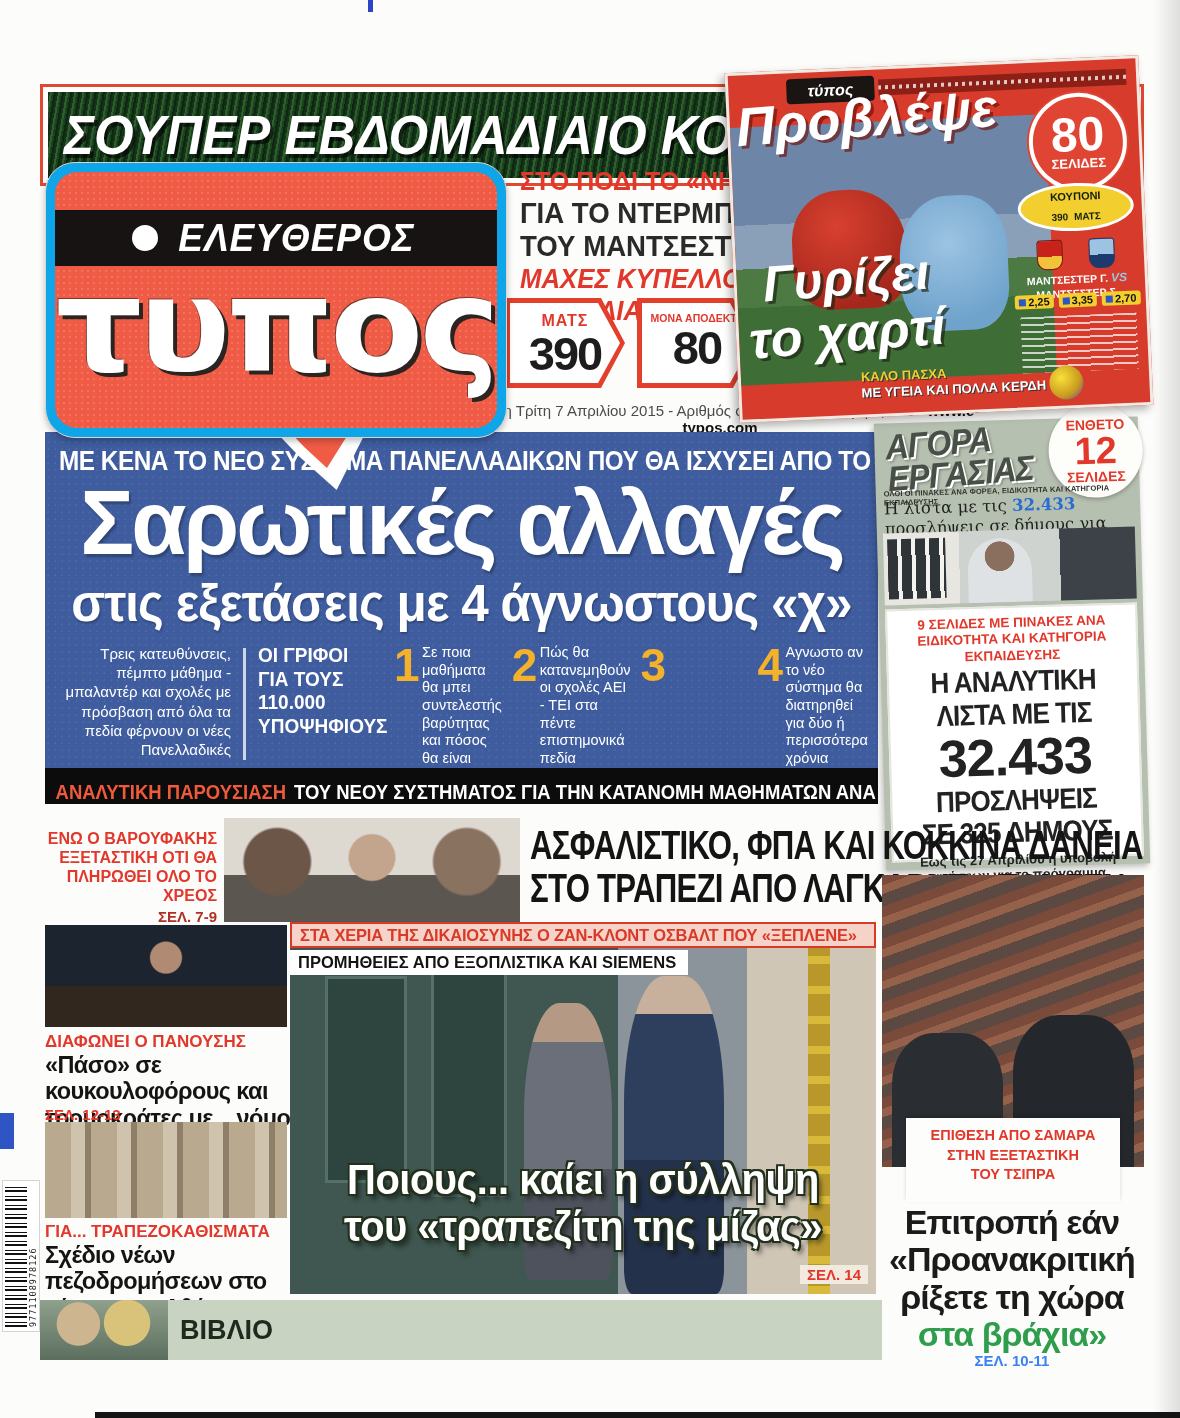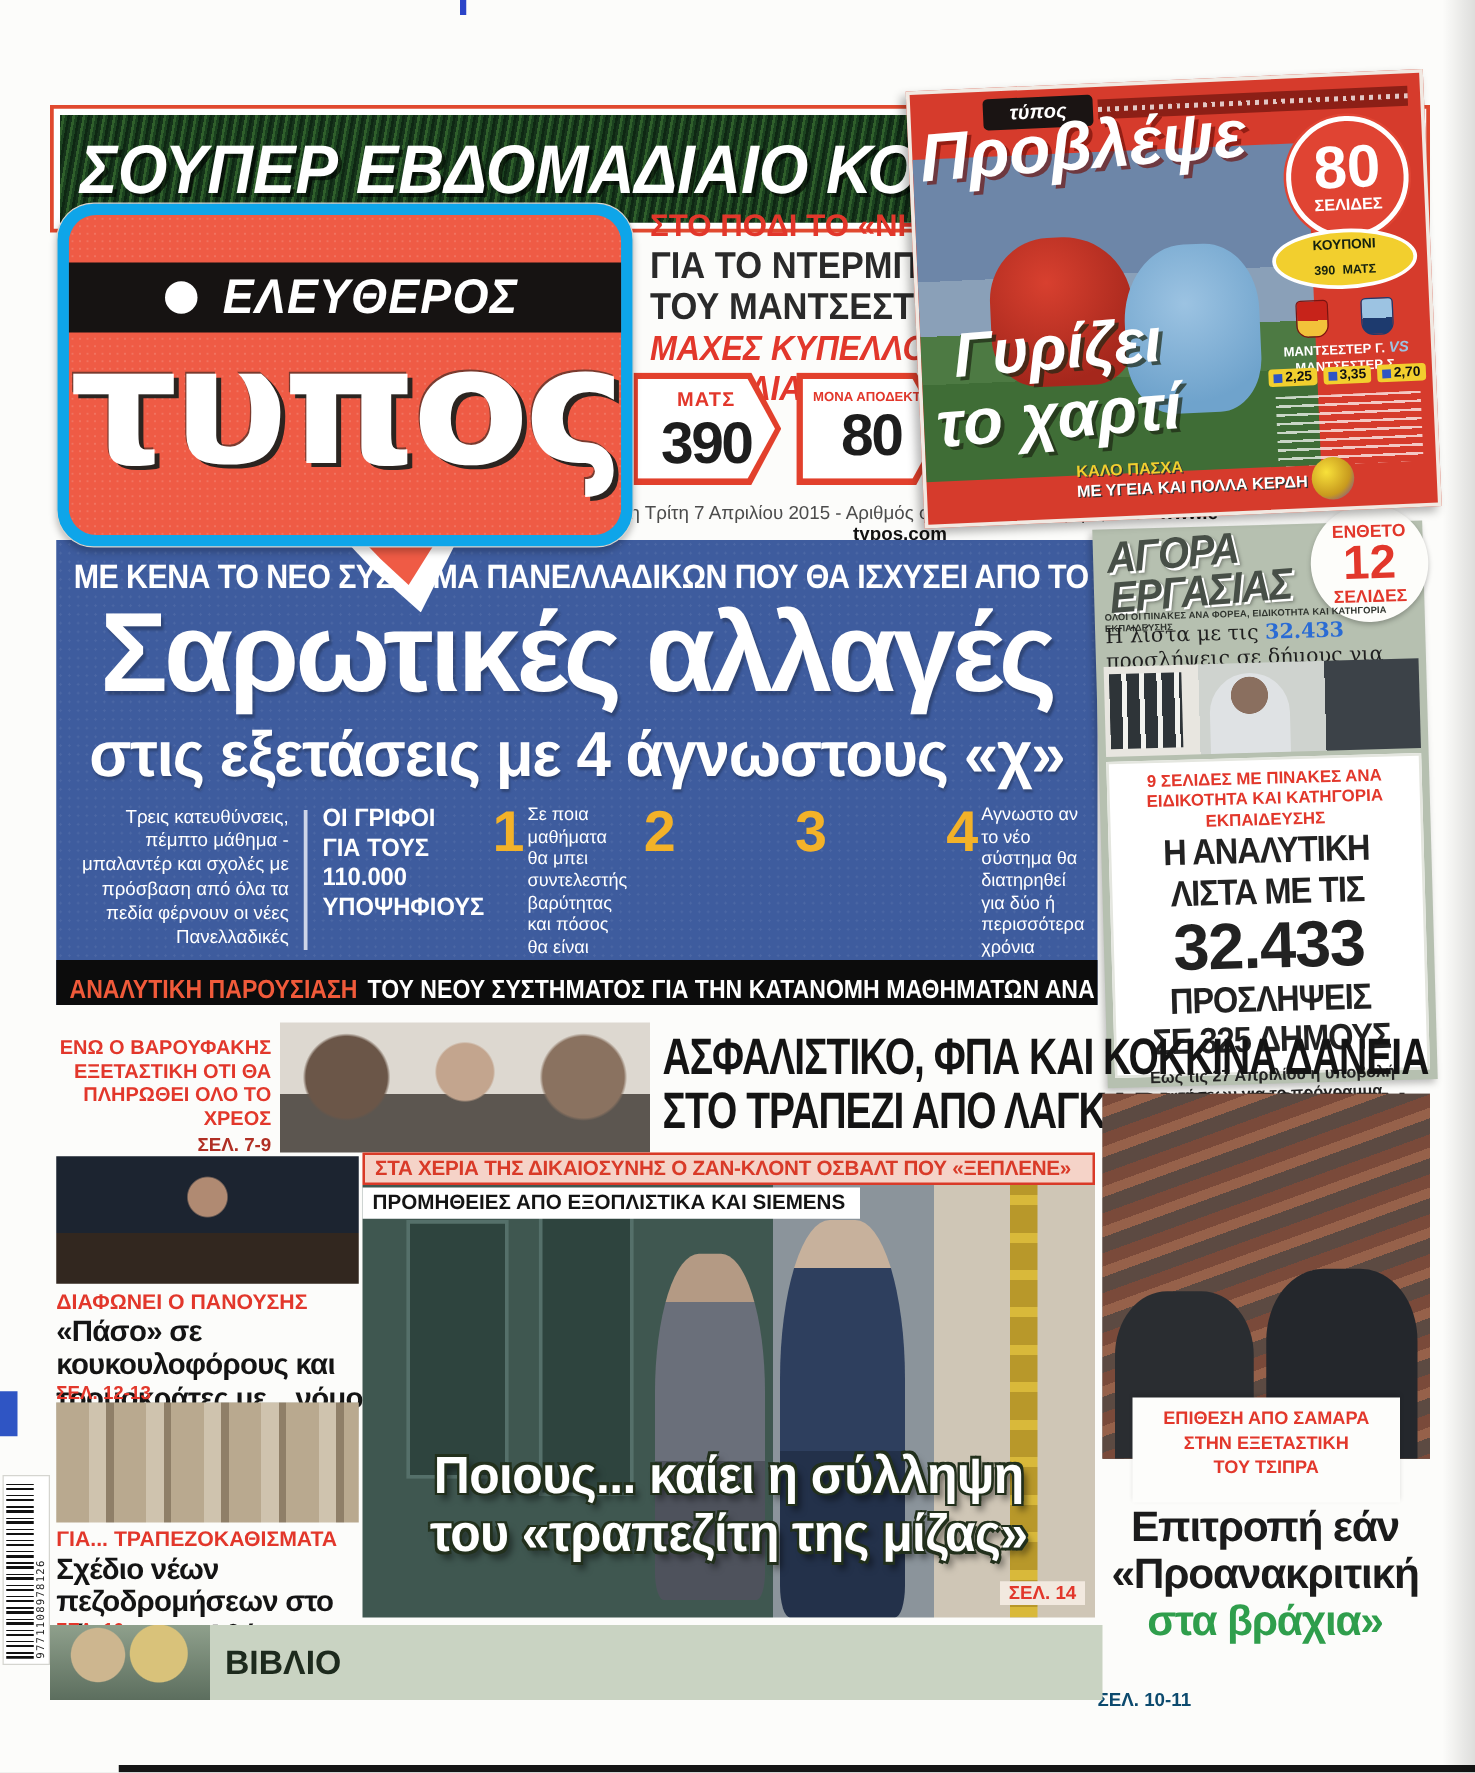--- a/index.html
+++ b/index.html
@@ -202,21 +202,21 @@
   .parl-suit-l{position:absolute;left:4%;bottom:0;width:42%;height:46%;border-radius:38% 38% 0 0;
         background:linear-gradient(180deg,#2a2d31 0 100%);}
   .parl-suit-r{position:absolute;right:4%;bottom:0;width:46%;height:52%;border-radius:38% 38% 0 0;
         background:linear-gradient(180deg,#24272c 0 100%);}
   .sam-kickerbox{left:906px;top:1118px;width:214px;height:84px;background:#fdfdfb;padding-top:8px;text-align:center;
         box-shadow:0 -2px 4px rgba(0,0,0,.15);}
   .sam-kicker{color:#e2372b;font-weight:900;font-size:14.5px;line-height:1.35;}
   .sam-quote{left:878px;top:1204px;width:268px;text-align:center;color:#1b1b1b;font-weight:900;font-size:34px;
         line-height:1.1;letter-spacing:-1px;}
   .sam-quote .green{color:#2f9e4c;}
-  .sam-pages{left:878px;top:1352px;width:268px;color:#0c4a6e;font-weight:900;font-size:15px;}
+  .sam-pages{left:878px;top:1352px;width:268px;text-align:center;color:#3b82f6;font-weight:900;font-size:15px;}
 
   
   .book{left:40px;top:1300px;width:842px;height:60px;background:#c9d3c2;display:flex;align-items:center;}
   .book-photo{width:128px;height:60px;flex:none;
         background:radial-gradient(circle at 30% 40%,#cdb68f 0 22%,transparent 23%),
                    radial-gradient(circle at 68% 38%,#d9c27a 0 24%,transparent 25%),
                    linear-gradient(180deg,#8fa08c,#5c6e5e);}
   .book-label{color:#1d2a1d;font-weight:900;font-size:27px;padding:0 12px;flex:none;}
   .book-band{flex:1;height:54px;background:#dde4d4;display:flex;align-items:center;padding:0 8px;}
   .book-head{flex:1;color:#151515;font-weight:900;font-size:24px;letter-spacing:-.5px;transform:scaleX(.9);transform-origin:left;white-space:nowrap;}
@@ -337,20 +337,21 @@
     <div class="lead-row">
       <div class="lead-intro">Τρεις κατευθύνσεις, πέμπτο μάθημα - μπαλαντέρ και σχολές με πρόσβαση από όλα τα πεδία φέρνουν οι νέες Πανελλαδικές</div>
       <div class="lead-divider"></div>
       <div class="lead-subhead">ΟΙ ΓΡΙΦΟΙ ΓΙΑ ΤΟΥΣ 110.000 ΥΠΟΨΗΦΙΟΥΣ</div>
       <div class="lead-pt">
         <span class="lead-pt-num">1</span>
         <span>Σε ποια μαθήματα θα μπει συντελεστής βαρύτητας και πόσος θα είναι</span>
       </div>
       <div class="lead-pt">
         <span class="lead-pt-num">2</span>
+        <span>Πώς θα κατανεμηθούν οι σχολές ΑΕΙ - ΤΕΙ στα πέντε επιστημονικά πεδία</span>
       </div>
       <div class="lead-pt">
         <span class="lead-pt-num">3</span>
       </div>
       <div class="lead-pt">
         <span class="lead-pt-num">4</span>
         <span>Αγνωστο αν το νέο σύστημα θα διατηρηθεί για δύο ή περισσότερα χρόνια</span>
       </div>
     </div>
     <div class="lead-strip">
@@ -430,20 +431,21 @@
     <div class="parl-suit-r"></div>
   </div>
   <div class="abs sam-kickerbox">
     <div class="sam-kicker">ΕΠΙΘΕΣΗ ΑΠΟ ΣΑΜΑΡΑ</div>
     <div class="sam-kicker">ΣΤΗΝ ΕΞΕΤΑΣΤΙΚΗ</div>
     <div class="sam-kicker">ΤΟΥ ΤΣΙΠΡΑ</div>
   </div>
   <div class="abs sam-quote">
     <div>Επιτροπή εάν</div>
     <div>«Προανακριτική</div>
+    <div>ρίξετε τη χώρα</div>
     <div class="green">στα βράχια»</div>
   </div>
   <div class="abs sam-pages">ΣΕΛ. 10-11</div>
 
   <div class="abs book">
     <div class="book-photo"></div>
     <div class="book-label">ΒΙΒΛΙΟ</div>
   </div>
 
   <div class="abs scan-mark"></div>

